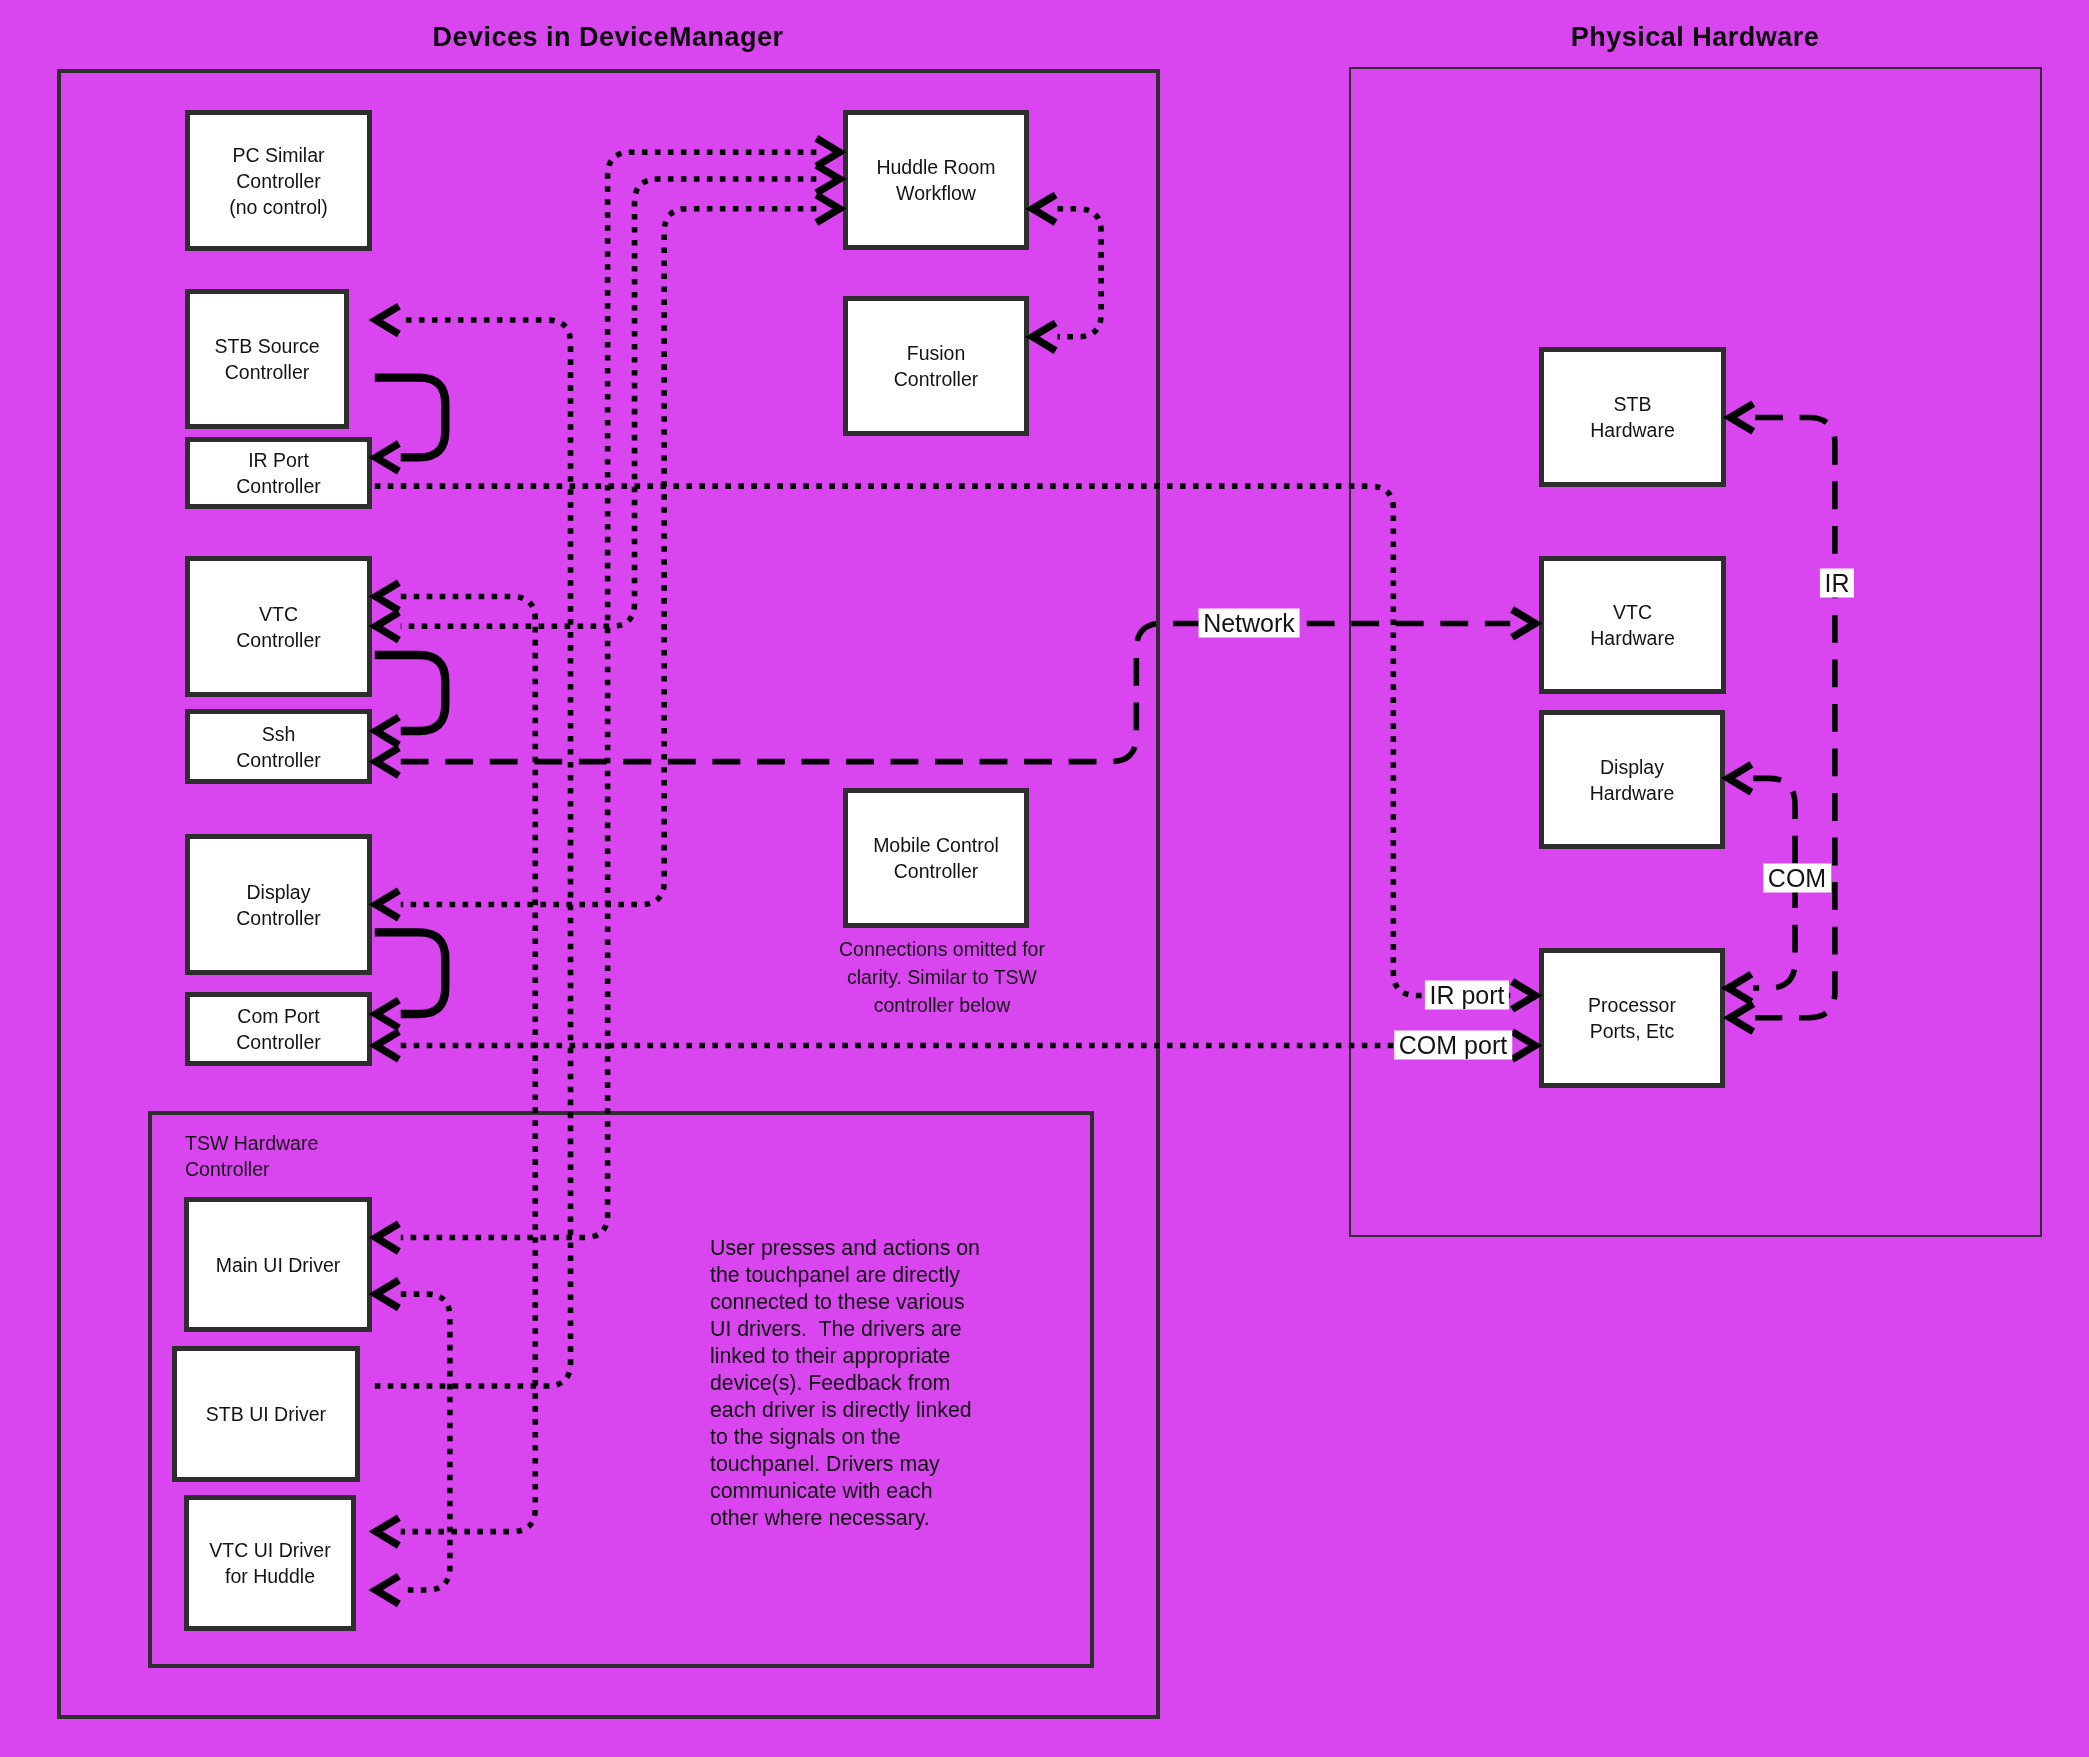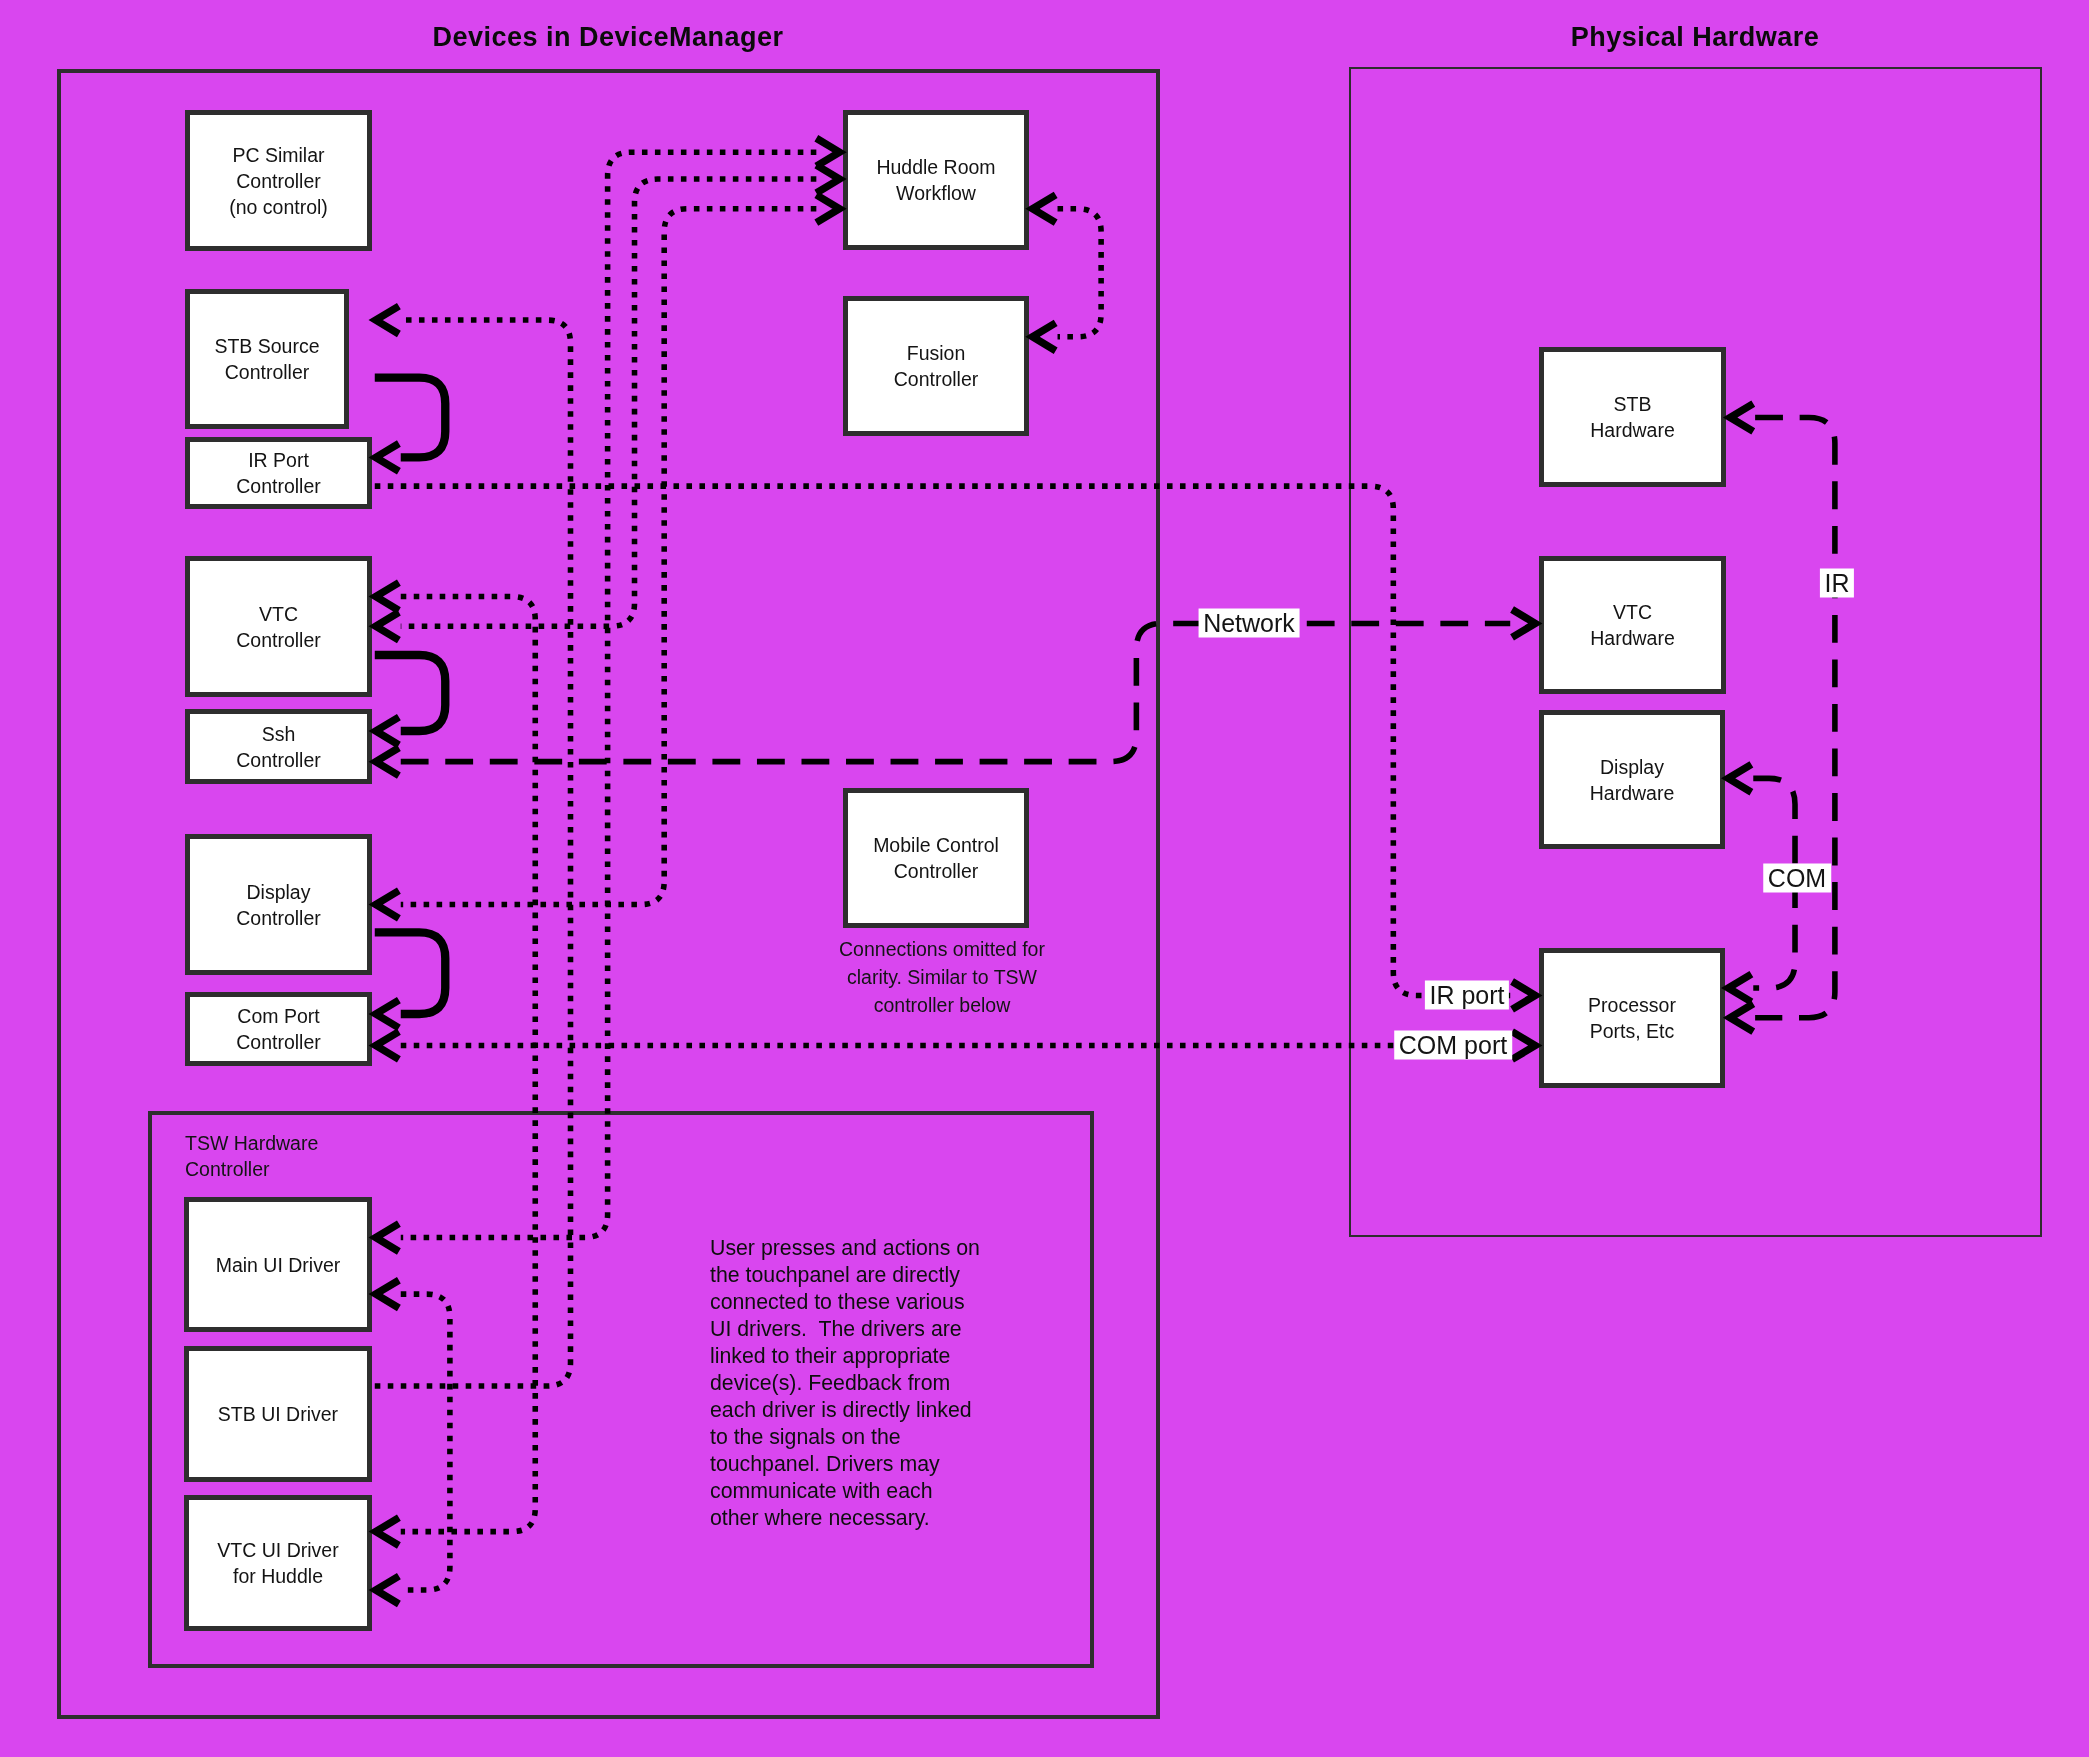--- a/index.html
+++ b/index.html
@@ -73,22 +73,22 @@
 Workflow</div>
   <div class="node" style="left:843px; top:296px; width:186px; height:140px;">Fusion
 Controller</div>
   <div class="node" style="left:843px; top:788px; width:186px; height:140px;">Mobile Control
 Controller</div>
   <div class="center-note" style="left:761px; top:935px; width:362px;">Connections omitted for
 clarity. Similar to TSW
 controller below</div>
 
   <div class="node" style="left:184px; top:1197px; width:188px; height:135px;">Main UI Driver</div>
-  <div class="node" style="left:184px; top:1346px; width:188px; height:136px;">STB UI Driver</div>
-  <div class="node" style="left:184px; top:1495px; width:188px; height:136px;">VTC UI Driver
+  <div class="node" style="left:172px; top:1346px; width:188px; height:136px;">STB UI Driver</div>
+  <div class="node" style="left:184px; top:1495px; width:172px; height:136px;">VTC UI Driver
 for Huddle</div>
 
   <div class="note-block" style="left:710px; top:1235px; width:390px;">User presses and actions on
 the touchpanel are directly
 connected to these various
 UI drivers.  The drivers are
 linked to their appropriate
 device(s). Feedback from
 each driver is directly linked
 to the signals on the

